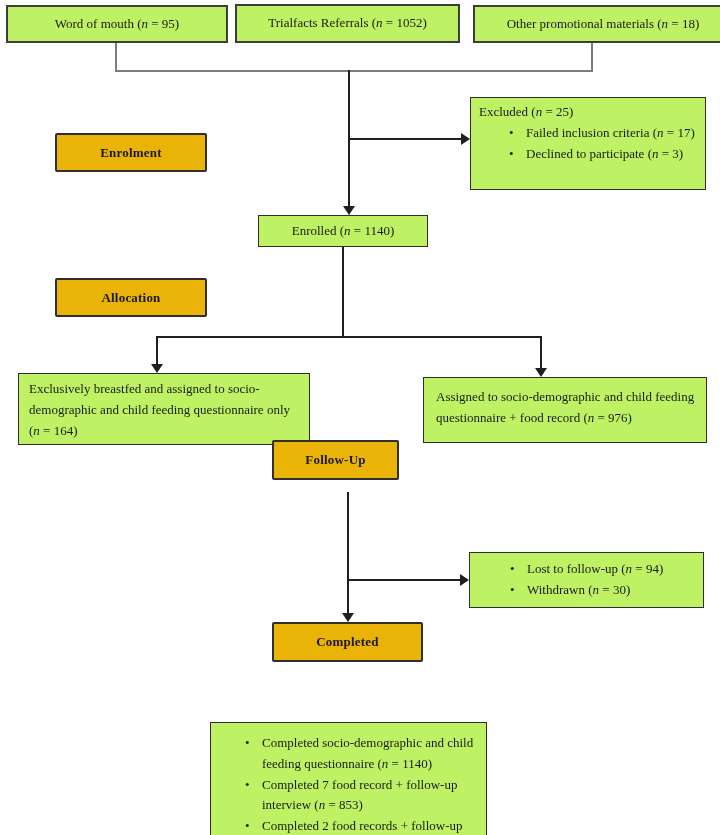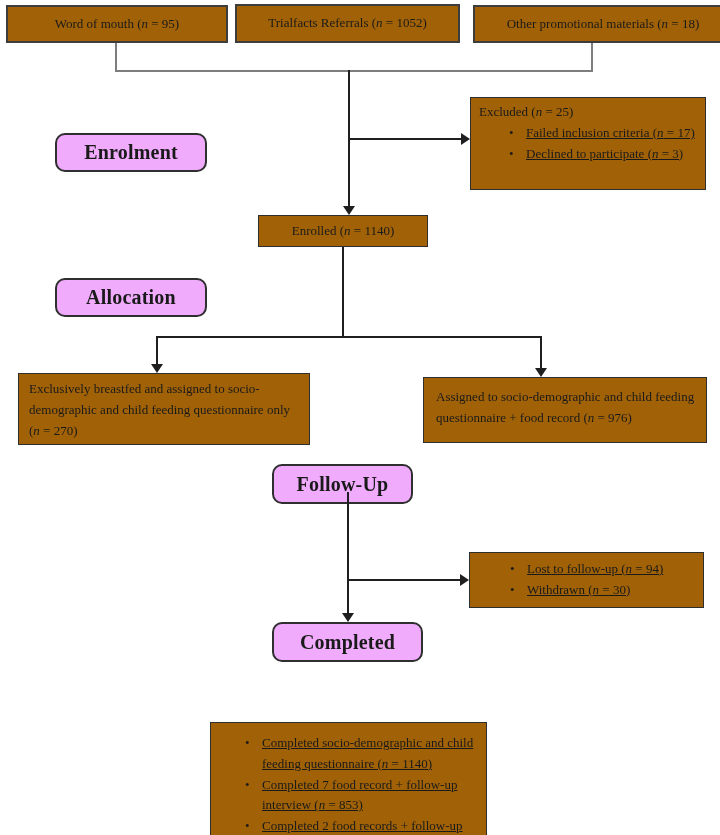--- a/index.html
+++ b/index.html
@@ -7,60 +7,60 @@
     position: relative;
     width: 720px;
     height: 835px;
     background: #ffffff;
     font-family: "Liberation Serif", serif;
     color: #1a1a1a;
     overflow: hidden;
   }
   .box {
     position: absolute;
-    background: #a16207;
+    background: #bef264;
     border: 2px solid #3d3d3d;
     box-sizing: border-box;
     font-size: 13px;
     line-height: 1.6;
   }
   .box.thin { border-width: 1.5px; border-color: #2e2e2e; }
   .center-text {
     display: flex;
     align-items: center;
     justify-content: center;
     text-align: center;
   }
   .stage {
     position: absolute;
-    background: #f0abfc;
+    background: #eab308;
     border: 2px solid #2f2f2f;
-    border-radius: 10px;
+    border-radius: 2px;
     box-sizing: border-box;
     display: flex;
     align-items: center;
     justify-content: center;
     font-weight: bold;
-    font-size: 20px;
+    font-size: 13px;
     letter-spacing: 0.2px;
   }
   .line { position: absolute; background: #1f1f1f; }
   .line.gray { background: #7d7d7d; }
   .arr { position: absolute; width: 0; height: 0; }
   .arr.down {
     border-left: 6px solid transparent;
     border-right: 6px solid transparent;
     border-top: 9px solid #1f1f1f;
   }
   .arr.right {
     border-top: 6px solid transparent;
     border-bottom: 6px solid transparent;
     border-left: 9px solid #1f1f1f;
   }
-  ul.blt { margin: 0; padding: 0 4px 0 28px; list-style: none; text-decoration: underline; }
+  ul.blt { margin: 0; padding: 0 4px 0 28px; list-style: none; }
   ul.blt li { position: relative; padding-left: 19px; }
   ul.blt li::before {
     content: "\2022";
     position: absolute;
     left: 2px;
     top: 0;
   }
   i.nvar { font-style: italic; }
   .box-title { display: block; }
 </style>
@@ -109,28 +109,28 @@
   <div class="line" style="left:156px; top:336px; width:2px; height:29px;"></div>
   <div class="arr down" style="left:151px; top:364px;"></div>
   <div class="line" style="left:540px; top:336px; width:2px; height:33px;"></div>
   <div class="arr down" style="left:535px; top:368px;"></div>
 
   <div class="stage" style="left:55px; top:278px; width:152px; height:39px;">
     <span>Allocation</span>
   </div>
 
   <div class="box thin" style="left:18px; top:373px; width:292px; height:72px; padding:5px 6px 0 10px;">
-    <span><span>Exclusively breastfed and assigned to socio-demographic and child feeding questionnaire only (</span><i class="nvar">n</i><span> = 270)</span></span>
+    <span><span>Exclusively breastfed and assigned to socio-demographic and child feeding questionnaire only (</span><i class="nvar">n</i><span> = 164)</span></span>
   </div>
 
   <div class="box thin" style="left:423px; top:377px; width:284px; height:66px; padding:9px 8px 9px 12px;">
     <span><span>Assigned to socio-demographic and child feeding questionnaire + food record (</span><i class="nvar">n</i><span> = 976)</span></span>
   </div>
 
-  <div class="stage" style="left:272px; top:464px; width:141px; height:40px;">
+  <div class="stage" style="left:272px; top:440px; width:127px; height:40px;">
     <span>Follow-Up</span>
   </div>
 
   <div class="line" style="left:347px; top:492px; width:2px; height:121px;"></div>
   <div class="arr down" style="left:342px; top:613px;"></div>
   <div class="line" style="left:347px; top:579px; width:113px; height:2px;"></div>
   <div class="arr right" style="left:460px; top:574px;"></div>
 
   <div class="box thin" style="left:469px; top:552px; width:235px; height:56px; padding:6px 3px 0 10px;">
     <ul class="blt">

